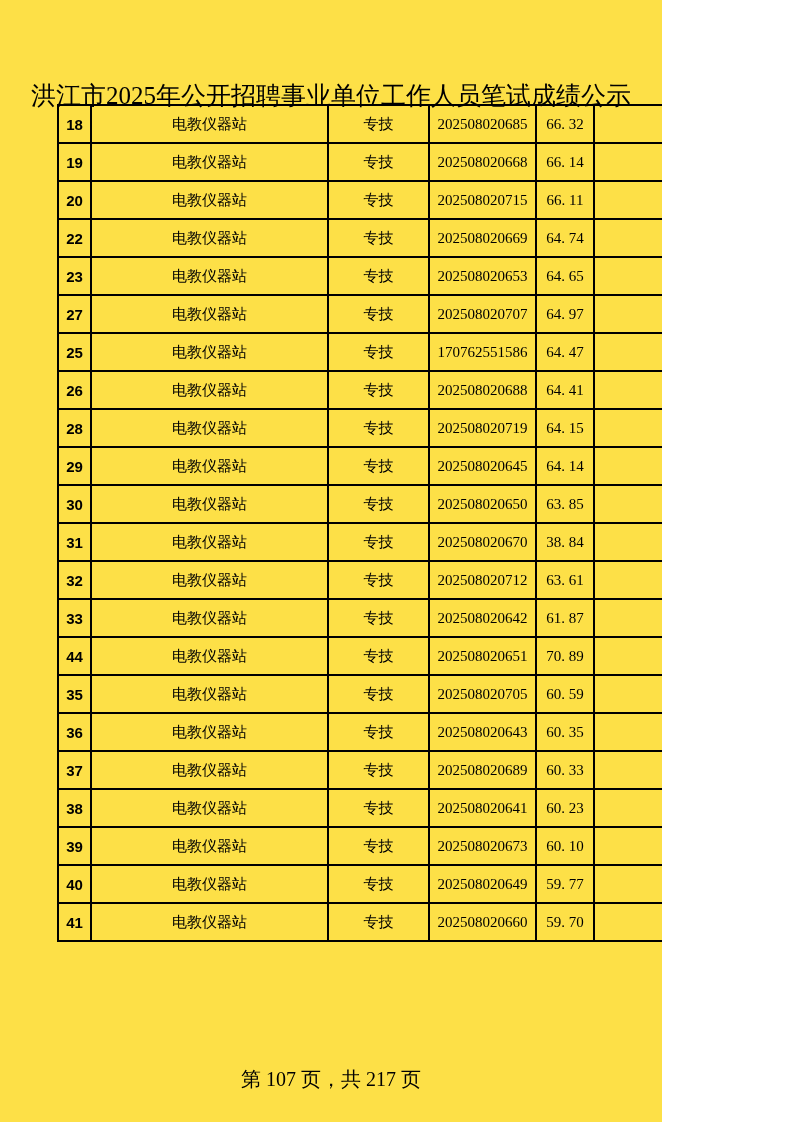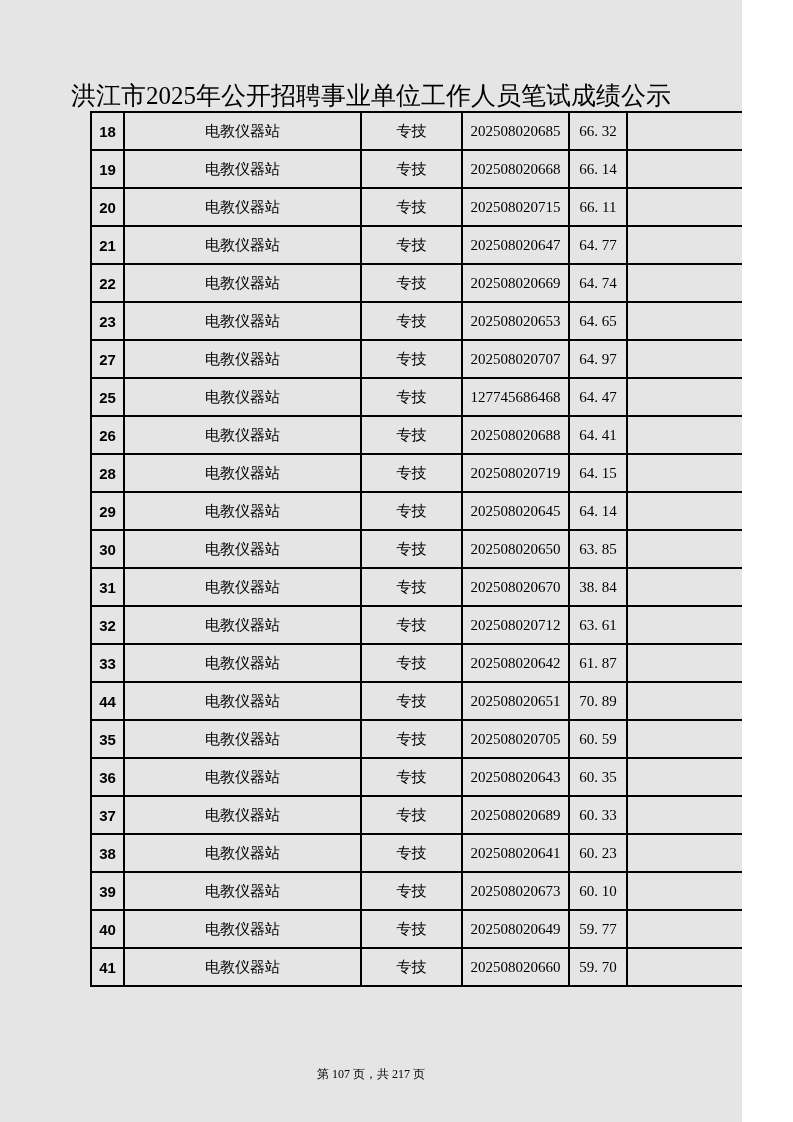--- a/index.html
+++ b/index.html
@@ -2,46 +2,45 @@
 <html><head>
 <meta charset="utf-8">
 <style>
   html, body {
     margin: 0;
     padding: 0;
     background: #ffffff;
   }
   .page {
     position: relative;
-    width: 742px;
+    width: 662px;
     height: 1122px;
-    background: #e5e5e5;
+    background: #fde047;
     color: #000000;
     font-family: "Liberation Serif", "DejaVu Serif", serif;
     overflow: hidden;
   }
   .doc-title {
     position: absolute;
     top: 79px;
     left: 0;
     width: 100%;
     text-align: center;
     font-size: 25px;
     font-weight: normal;
     letter-spacing: 0px;
     white-space: nowrap;
   }
   table.score-table {
     position: absolute;
-    top: 111px;
+    top: 104px;
     left: 57px;
     width: 695px;
     border-collapse: collapse;
     table-layout: fixed;
-    margin-left: 33px;
   }
   table.score-table td {
     border: 2px solid #000000;
     height: 36px;
     padding: 0;
     text-align: center;
     vertical-align: middle;
     font-size: 15px;
     overflow: hidden;
     white-space: nowrap;
@@ -53,21 +52,21 @@
   }
   td.c-id, td.c-score {
     font-size: 16px;
   }
   .doc-footer {
     position: absolute;
     top: 1066px;
     left: 0;
     width: 100%;
     text-align: center;
-    font-size: 12px;
+    font-size: 20px;
     white-space: nowrap;
   }
   col.w-num   { width: 33px; }
   col.w-unit  { width: 237px; }
   col.w-cat   { width: 101px; }
   col.w-id    { width: 107px; }
   col.w-score { width: 58px; }
   col.w-note  { width: 159px; }
 </style>
 </head>
@@ -105,28 +104,20 @@
   </tr>
         <tr>
     <td class="c-num">20</td>
     <td class="c-unit">电教仪器站</td>
     <td class="c-cat">专技</td>
     <td class="c-id">202508020715</td>
     <td class="c-score">66. 11</td>
     <td class="c-note"></td>
   </tr>
         <tr>
-    <td class="c-num">21</td>
-    <td class="c-unit">电教仪器站</td>
-    <td class="c-cat">专技</td>
-    <td class="c-id">202508020647</td>
-    <td class="c-score">64. 77</td>
-    <td class="c-note"></td>
-  </tr>
-        <tr>
     <td class="c-num">22</td>
     <td class="c-unit">电教仪器站</td>
     <td class="c-cat">专技</td>
     <td class="c-id">202508020669</td>
     <td class="c-score">64. 74</td>
     <td class="c-note"></td>
   </tr>
         <tr>
     <td class="c-num">23</td>
     <td class="c-unit">电教仪器站</td>
@@ -140,21 +131,21 @@
     <td class="c-unit">电教仪器站</td>
     <td class="c-cat">专技</td>
     <td class="c-id">202508020707</td>
     <td class="c-score">64. 97</td>
     <td class="c-note"></td>
   </tr>
         <tr>
     <td class="c-num">25</td>
     <td class="c-unit">电教仪器站</td>
     <td class="c-cat">专技</td>
-    <td class="c-id">127745686468</td>
+    <td class="c-id">170762551586</td>
     <td class="c-score">64. 47</td>
     <td class="c-note"></td>
   </tr>
         <tr>
     <td class="c-num">26</td>
     <td class="c-unit">电教仪器站</td>
     <td class="c-cat">专技</td>
     <td class="c-id">202508020688</td>
     <td class="c-score">64. 41</td>
     <td class="c-note"></td>

